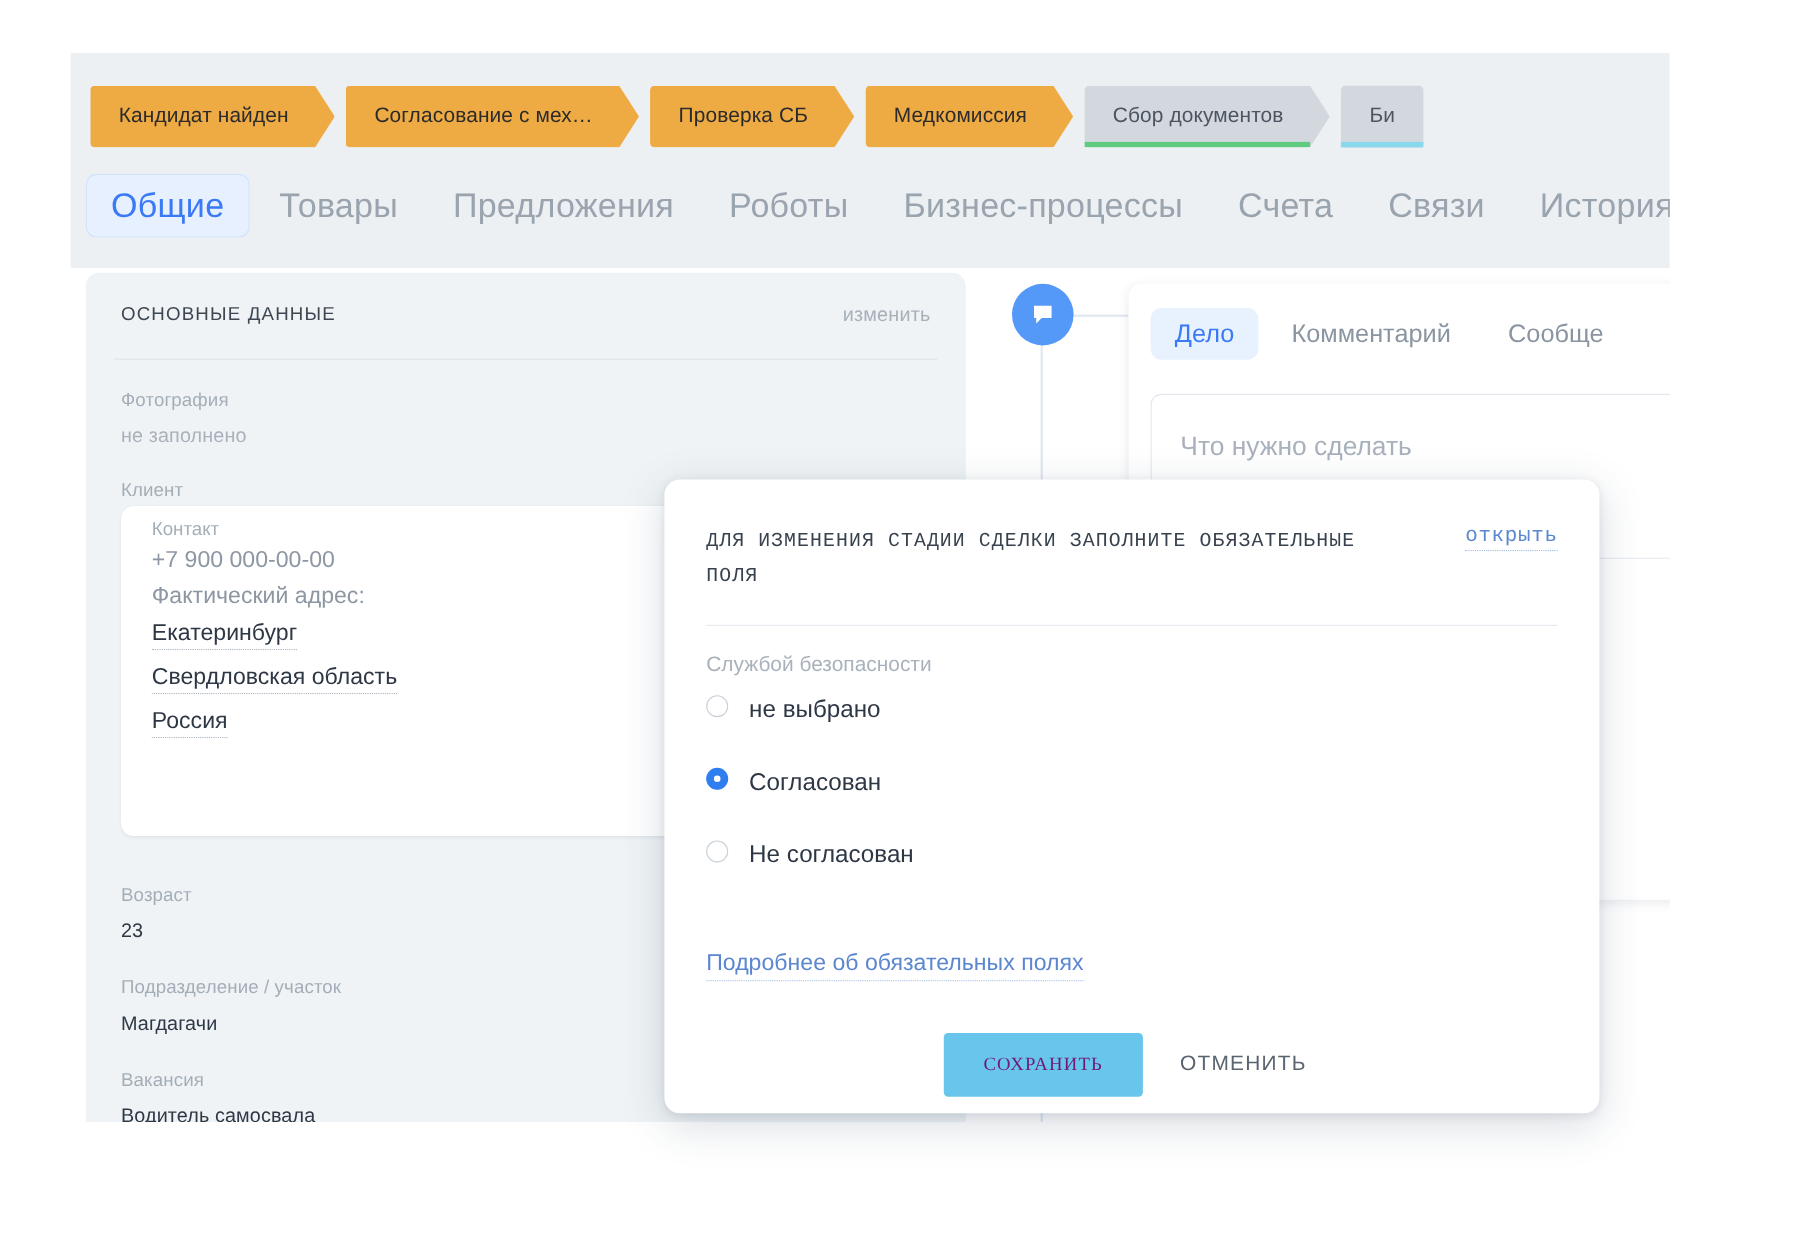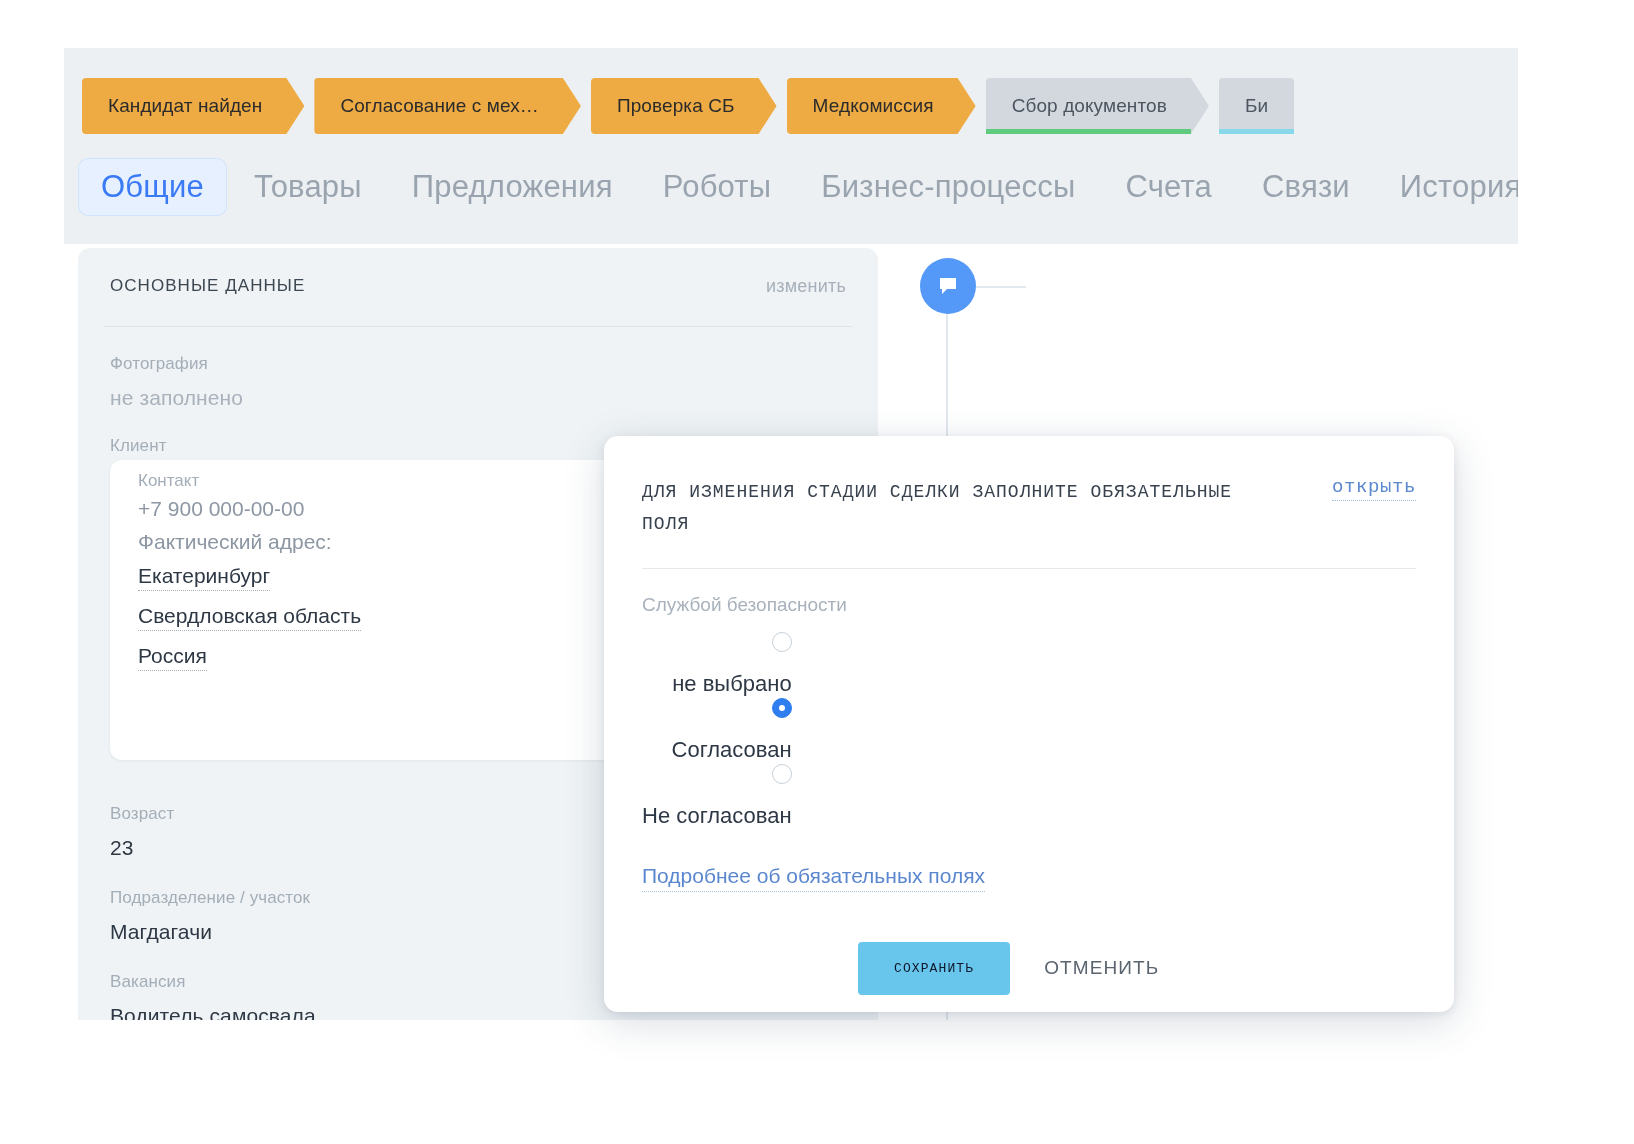--- a/index.html
+++ b/index.html
@@ -156,21 +156,21 @@
   }
 
   .field { position: absolute; left: 32px; }
   .field-label {
     font-size: 17px;
     color: #a4aeb8;
     letter-spacing: .1px;
     margin-bottom: 7px;
   }
   .field-value {
-    font-size: 21px;
+    font-size: 18px;
     color: #2e3845;
     letter-spacing: .1px;
     margin-top: 12px;
   }
   .field-value.muted { color: #a9b2bc; }
 
   
   #client-card {
     position: absolute;
     left: 32px; top: 212px;
@@ -320,24 +320,23 @@
     left: 38px; top: 158px;
     font-size: 19px;
     color: #a9b2bc;
   }
   #radio-group {
     position: absolute;
     left: 38px; top: 196px;
   }
   .radio-row {
     display: flex;
-    align-items: flex-end;
+    align-items: flex-start;
     height: 66px;
     gap: 19px;
-    flex-direction: column;
   }
   .radio-dot {
     width: 20px; height: 20px;
     border-radius: 50%;
     border: 1.5px solid #c9d0d8;
     background: #fff;
     flex: none;
     position: relative;
   }
   .radio-dot.checked {
@@ -366,24 +365,24 @@
   }
   #modal-actions {
     position: absolute;
     left: 254px; top: 502px;
     display: flex;
     align-items: center;
     gap: 6px;
   }
   #save-button {
     background: #68c6ec;
-    color: #0f172a;
+    color: #701a75;
     border: none;
-    font-family: Liberation Mono, monospace;
-    font-size: 13px;
+    font-family: Liberation Serif, serif;
+    font-size: 17px;
     letter-spacing: 1.1px;
     padding: 19px 36px;
     border-radius: 4px;
     cursor: pointer;
   }
   #cancel-button {
     background: transparent;
     border: none;
     font-family: inherit;
     font-size: 19px;
@@ -483,20 +482,30 @@
     <div id="right-panel">
       <div id="timeline-line"></div>
       <div id="avatar-connector"></div>
 
       <div id="avatar-bubble">
         <svg width="26" height="26" viewBox="0 0 26 26" aria-hidden="true">
           <path d="M5 5 h16 v11 h-9 l-5 5 v-5 h-2 z" fill="#ffffff"></path>
         </svg>
       </div>
 
+      <div id="activity-card">
+        <div id="activity-tabs">
+          <div class="atab active">Дело</div>
+          <div class="atab">Комментарий</div>
+          <div class="atab">Сообще</div>
+        </div>
+        <div id="task-input">
+          <div id="task-placeholder">Что нужно сделать</div>
+        </div>
+      </div>
 
     </div>
 
   </div>
 </div>
 
 <div id="modal">
 
   <div id="modal-head">
     <div id="modal-title">ДЛЯ ИЗМЕНЕНИЯ СТАДИИ СДЕЛКИ ЗАПОЛНИТЕ ОБЯЗАТЕЛЬНЫЕ ПОЛЯ</div>

